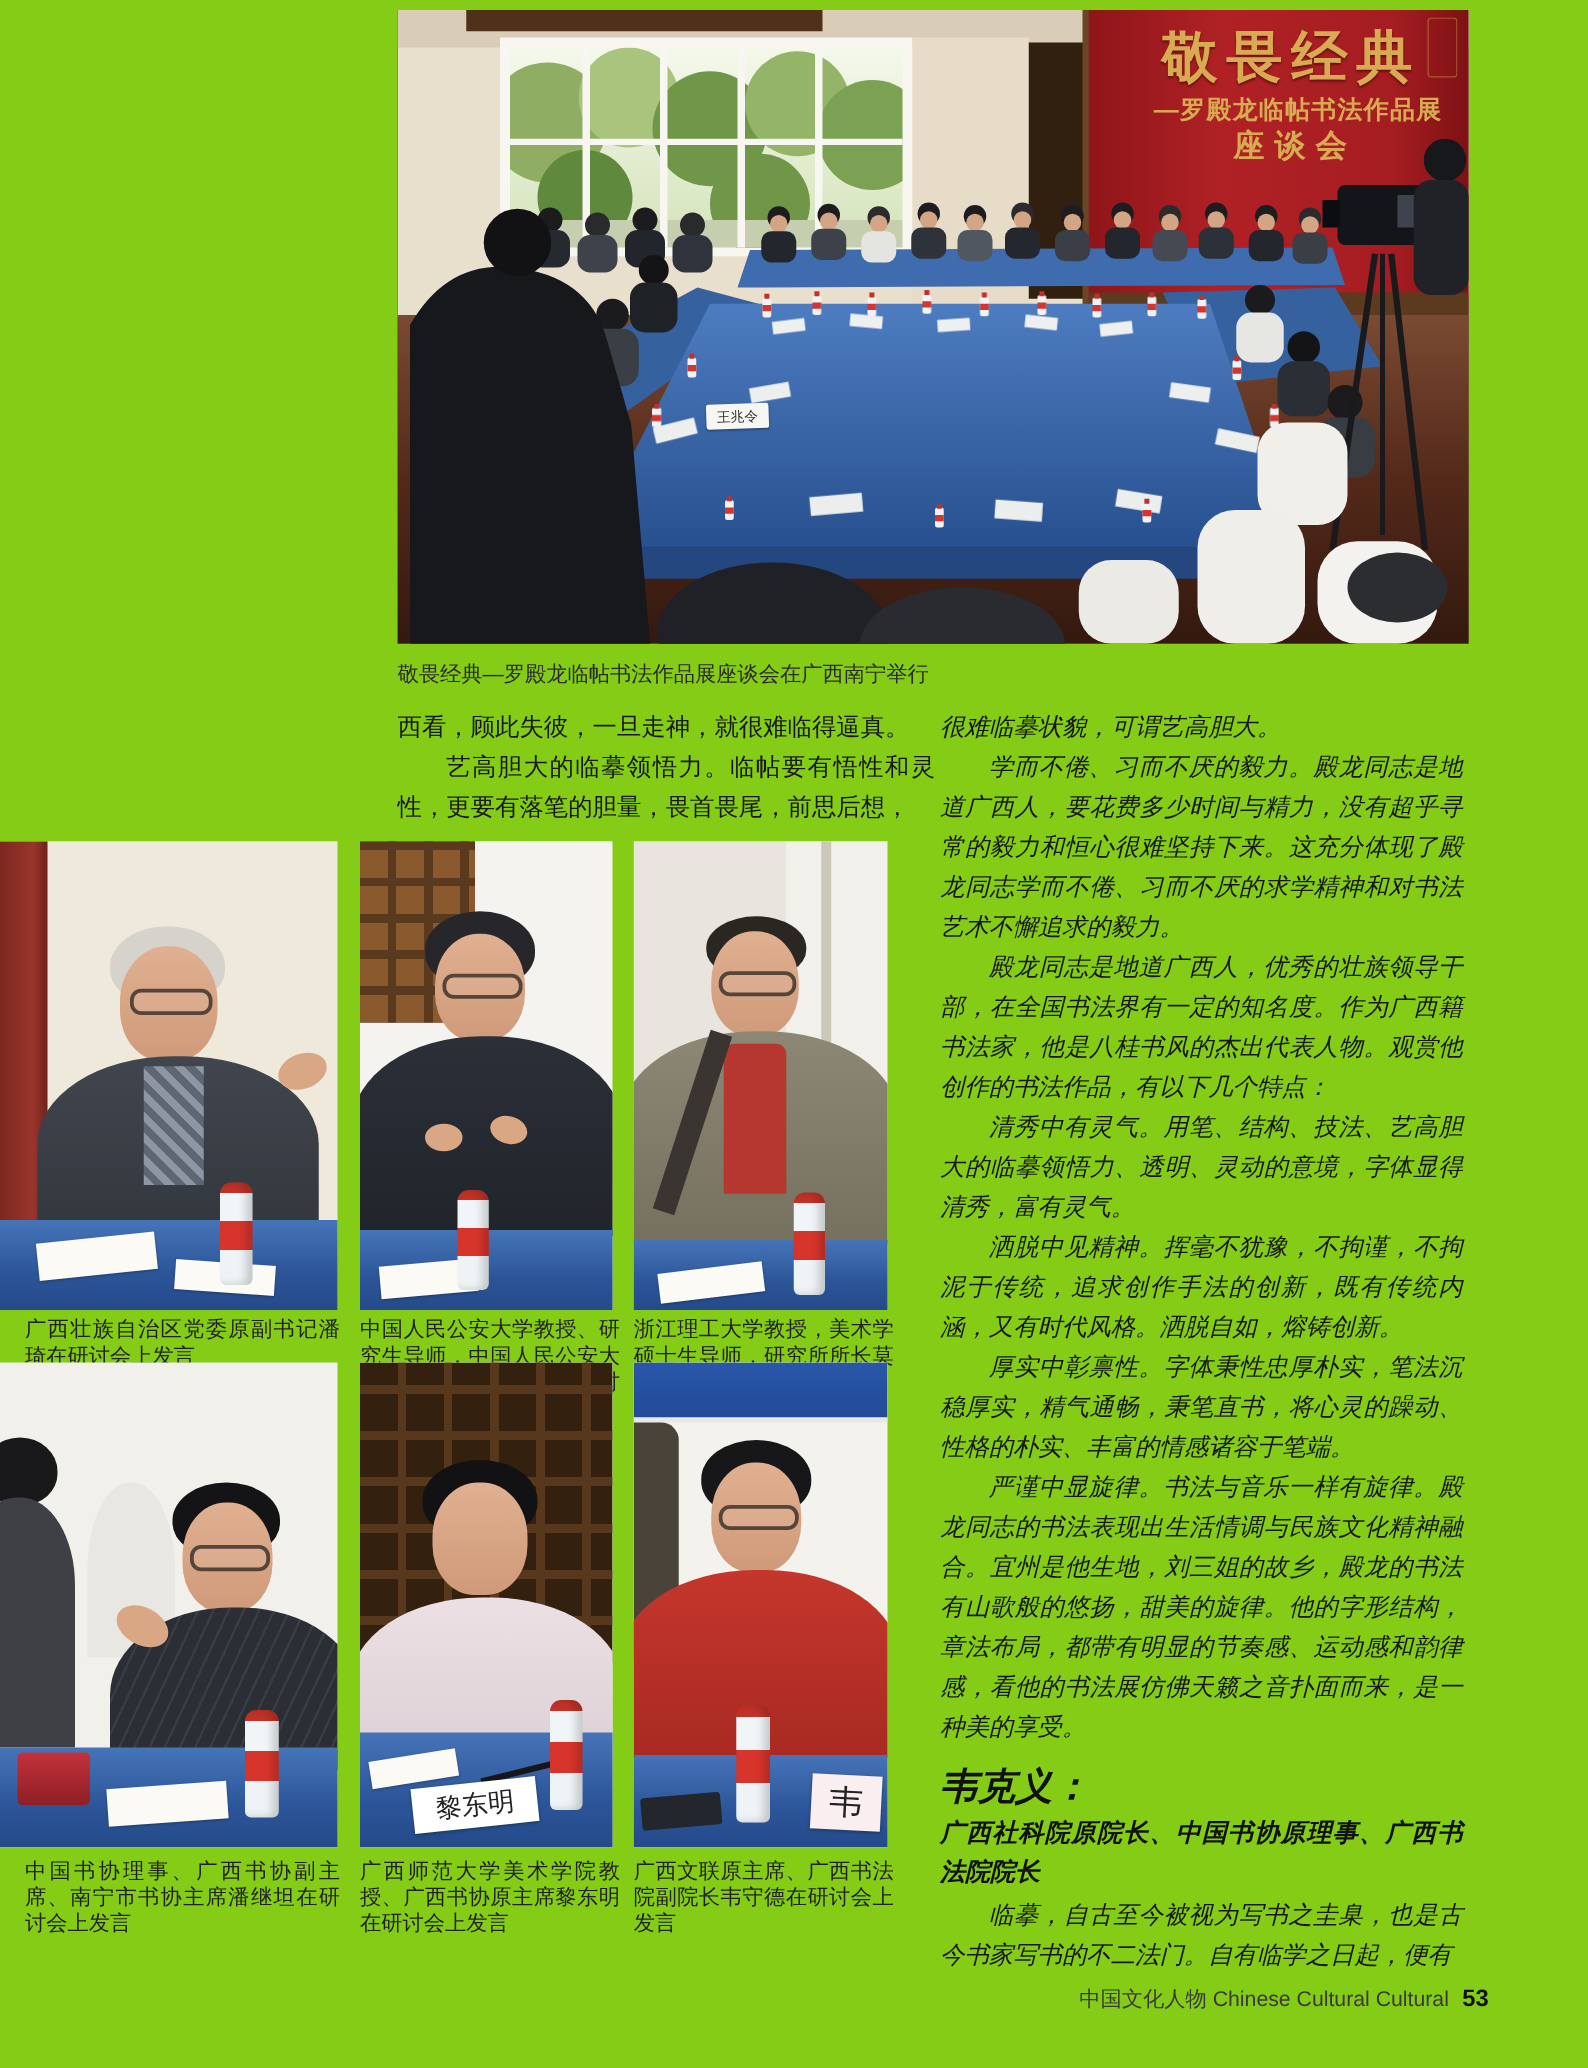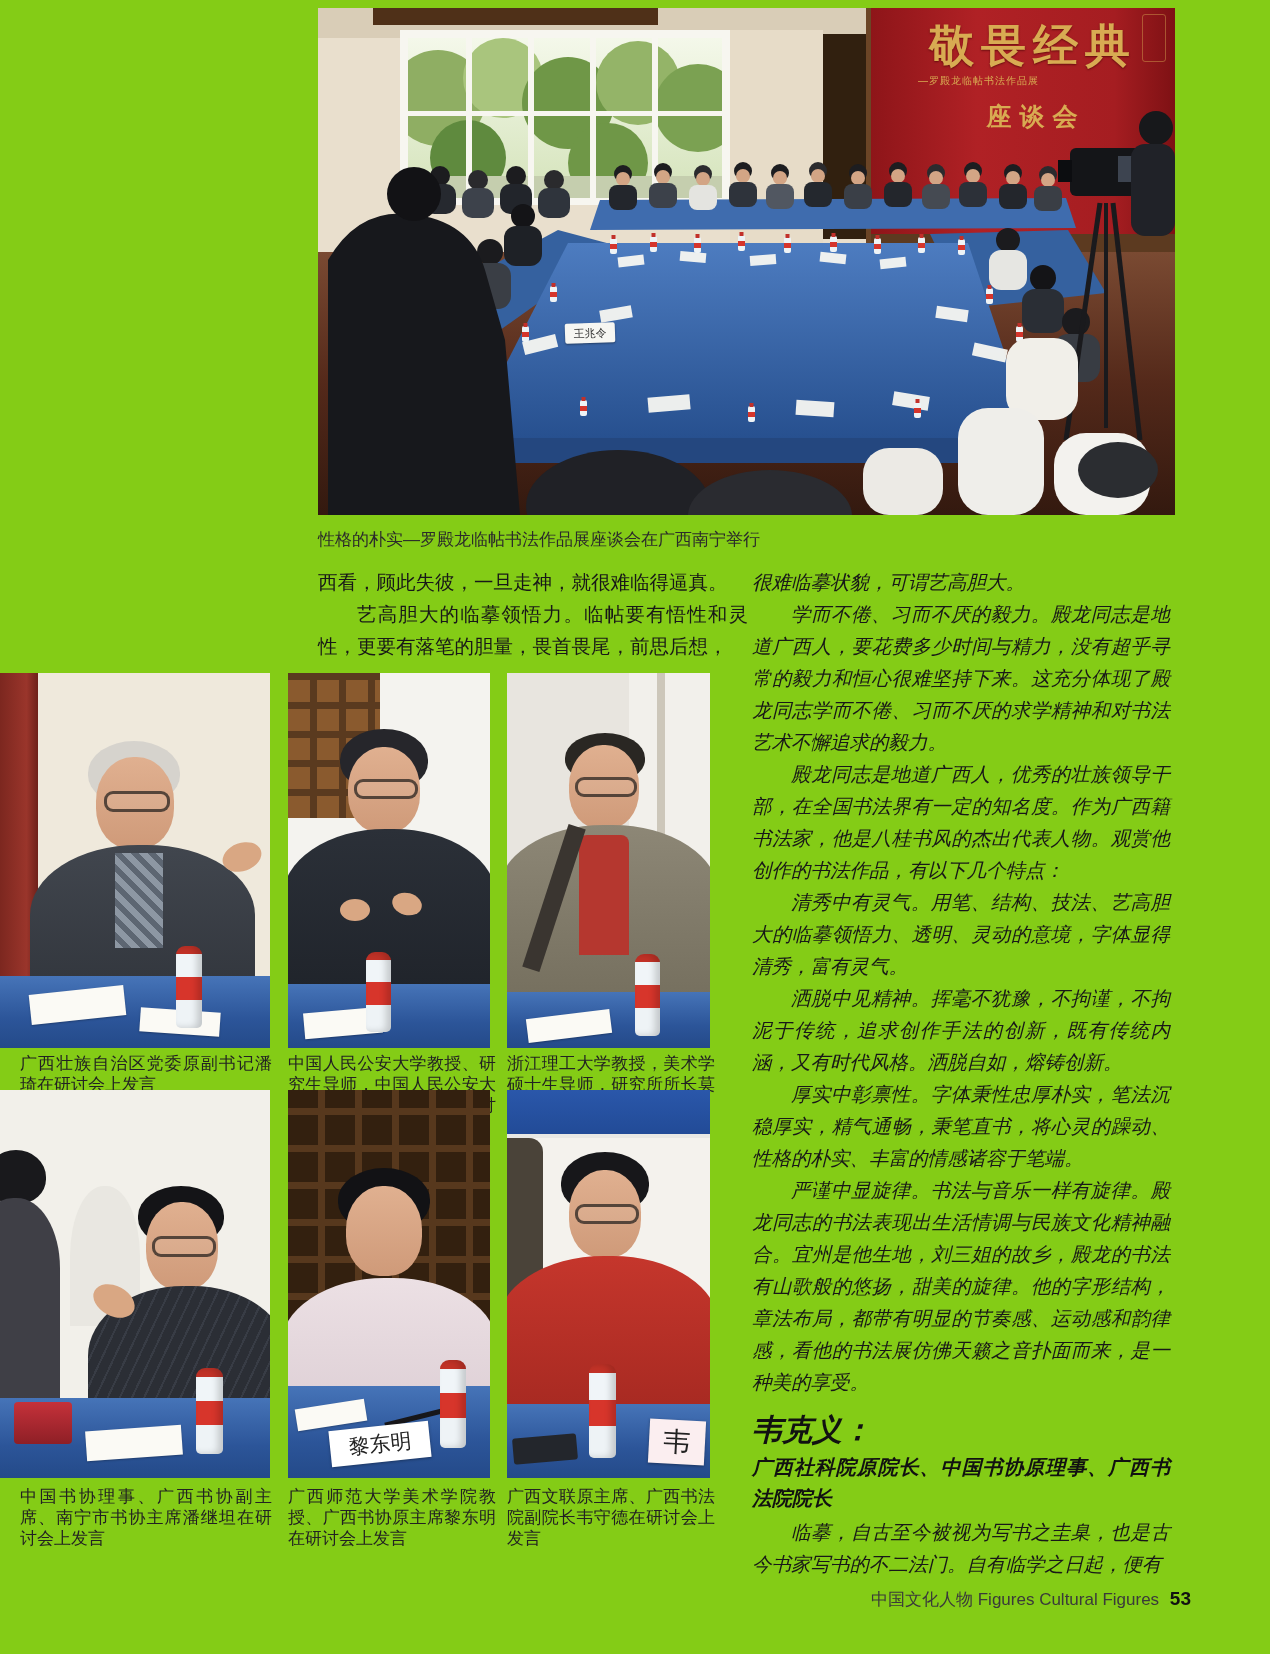--- a/index.html
+++ b/index.html
@@ -5,22 +5,22 @@
   html,body{margin:0;padding:0;background:#ffffff;}
   .page{position:relative;width:1270px;height:1654px;background:#84cc16;overflow:hidden;
         font-family:"Liberation Sans",sans-serif;color:#1c1c1c;padding-left:28px;}
 
   
   .hero{position:absolute;left:318px;top:8px;width:857px;height:507px;overflow:hidden;background:#6b4a30;}
   .hero svg{position:absolute;inset:0;display:block;}
   .banner-title{position:absolute;left:590px;top:8px;width:250px;text-align:center;
     font-family:"DejaVu Serif",serif;font-weight:bold;font-size:45px;letter-spacing:7px;
     color:#d8ab52;text-shadow:0 1px 2px rgba(60,0,0,.6);}
-  .banner-sub{position:absolute;left:600px;top:66px;width:236px;text-align:left;
-    font-size:10px;letter-spacing:1px;color:#d8ab52;font-weight:normal;}
+  .banner-sub{position:absolute;left:600px;top:66px;width:236px;text-align:right;
+    font-size:20px;letter-spacing:1px;color:#d8ab52;font-weight:bold;}
   .banner-line3{position:absolute;left:600px;top:92px;width:236px;text-align:center;
     font-size:25px;letter-spacing:8px;color:#d8ab52;font-weight:bold;font-family:"DejaVu Serif",serif;}
   .banner-seal{position:absolute;left:824px;top:6px;width:22px;height:46px;border:1px solid rgba(216,171,82,.55);
     border-radius:3px;opacity:.8;}
   .hero-namecard{position:absolute;left:247px;top:315px;width:50px;height:20px;background:#f6f6f2;
     border-radius:2px;transform:rotate(-2deg);display:flex;align-items:center;justify-content:center;
     font-size:11px;color:#333;box-shadow:0 1px 2px rgba(0,0,0,.4);}
 
   .hero-caption{position:absolute;left:318px;top:528px;width:760px;font-size:17px;color:#2b2b2b;}
 
@@ -252,21 +252,21 @@
       <ellipse cx="452" cy="508" rx="82" ry="46" fill="#2a2b30"></ellipse>
     </svg>
 
     <div class="banner-title">敬畏经典</div>
     <div class="banner-sub">—罗殿龙临帖书法作品展</div>
     <div class="banner-line3">座谈会</div>
     <div class="banner-seal"></div>
     <div class="hero-namecard">王兆令</div>
   </div>
 
-  <div class="hero-caption">性格的朴实—罗殿龙临帖书法作品展座谈会在广西南宁举行</div>
+  <div class="hero-caption">敬畏经典—罗殿龙临帖书法作品展座谈会在广西南宁举行</div>
 
   <div class="col col-left">
       <p class="para cont">西看，顾此失彼，一旦走神，就很难临得逼真。</p>
       <p class="para">艺高胆大的临摹领悟力。临帖要有悟性和灵性，更要有落笔的胆量，畏首畏尾，前思后想，</p>
     </div>
 
   <div class="col col-right">
     <div>
         <p class="para cont">很难临摹状貌，可谓艺高胆大。</p>
         <p class="para">学而不倦、习而不厌的毅力。殿龙同志是地道广西人，要花费多少时间与精力，没有超乎寻常的毅力和恒心很难坚持下来。这充分体现了殿龙同志学而不倦、习而不厌的求学精神和对书法艺术不懈追求的毅力。</p>
@@ -368,17 +368,17 @@
     <div class="bottle" style="left:82px;bottom:20px;width:27px;height:94px;"></div>
     <div class="namecard" style="left:142px;bottom:14px;width:56px;height:44px;font-size:27px;background:#fbeef0;transform:rotate(3deg);">韦</div>
   </div>
 
   <div class="photo-cap" style="left:20px;top:1486px;width:252px;">中国书协理事、广西书协副主席、南宁市书协主席潘继坦在研讨会上发言</div>
   <div class="photo-cap" style="left:288px;top:1486px;width:208px;">广西师范大学美术学院教授、广西书协原主席黎东明在研讨会上发言</div>
   <div class="photo-cap" style="left:507px;top:1486px;width:208px;">广西文联原主席、广西书法院副院长韦守德在研讨会上发言</div>
 
   <div class="footer">
     <span>中国文化人物</span>
-    <span>Figures Cultural Figures</span>
+    <span>Chinese Cultural Cultural</span>
     <b>53</b>
   </div>
 
 </div>
 
 </body></html>

